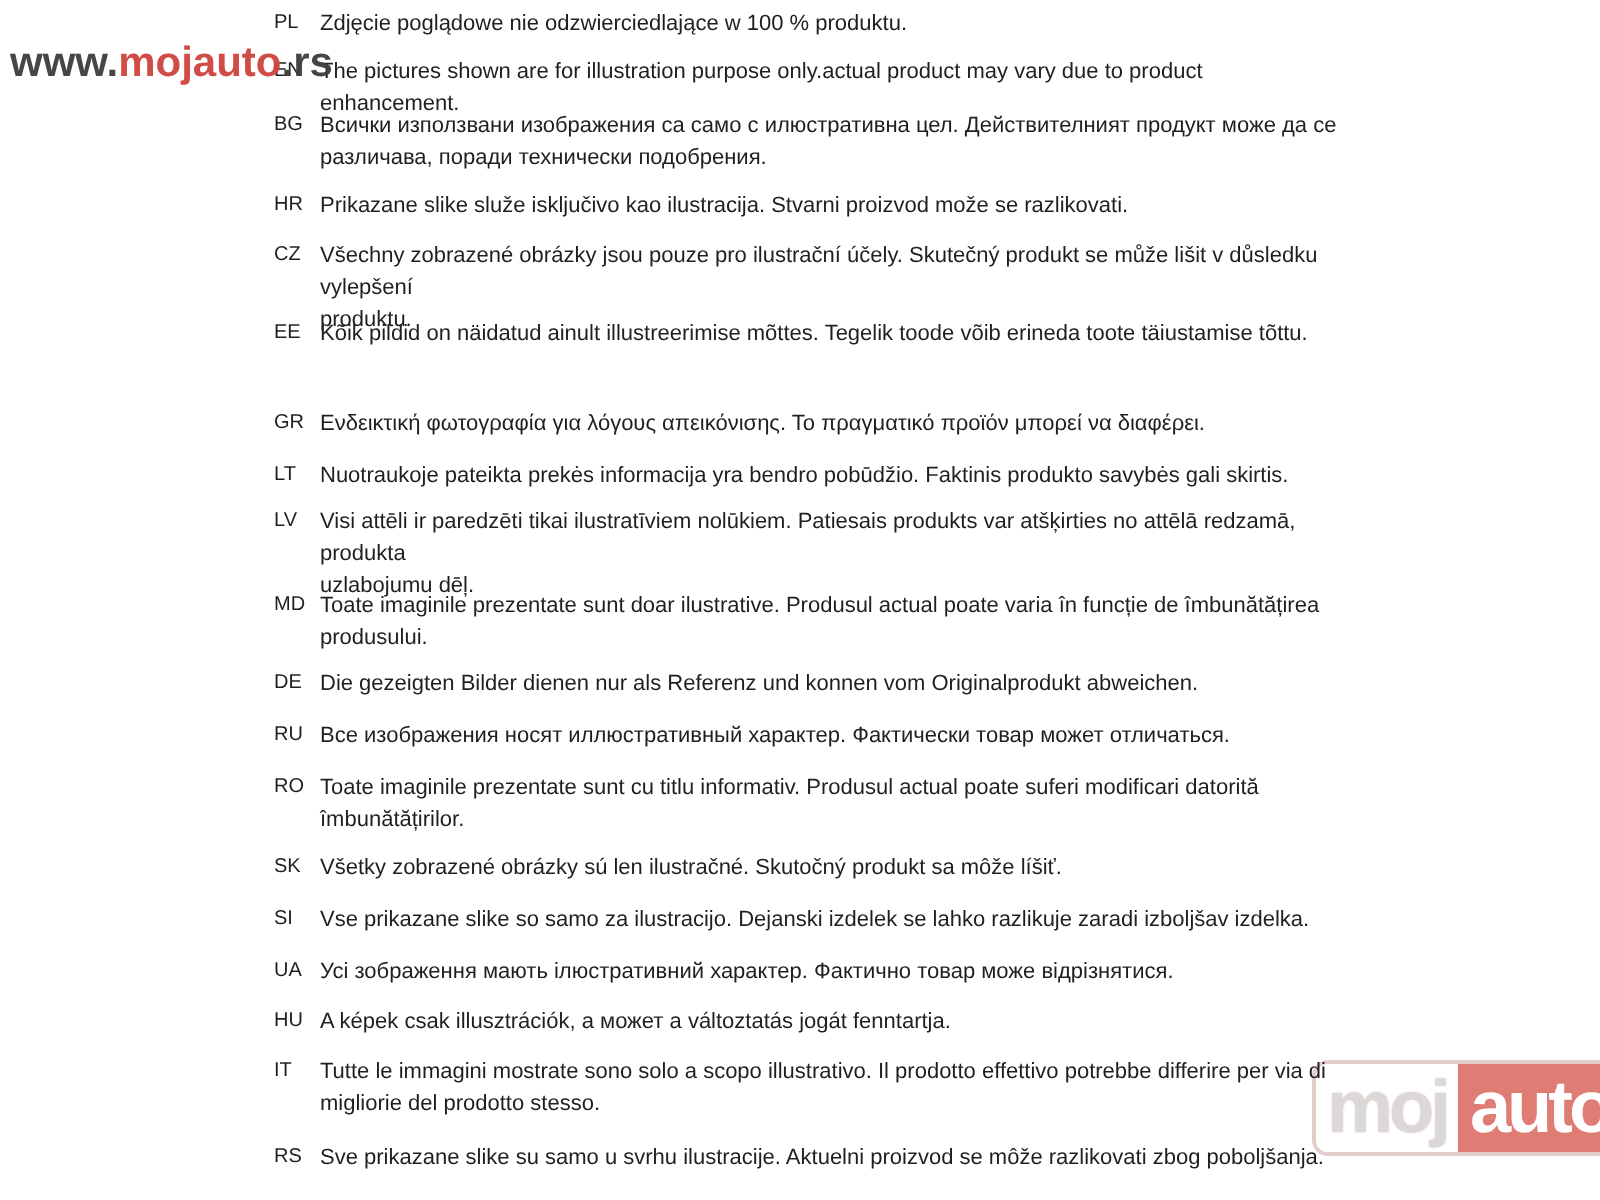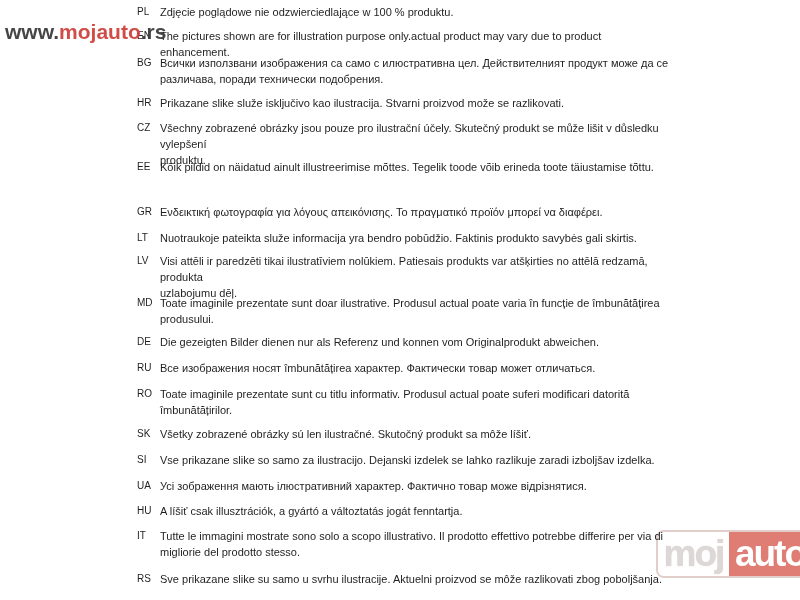--- a/index.html
+++ b/index.html
@@ -64,21 +64,21 @@
     <div class="text">Kõik pildid on näidatud ainult illustreerimise mõttes. Tegelik toode võib erineda toote täiustamise tõttu.</div>
   </div>
 
   <div class="row" style="top:204px">
     <span class="code">GR</span>
     <div class="text">Ενδεικτική φωτογραφία για λόγους απεικόνισης. Το πραγματικό προϊόν μπορεί να διαφέρει.</div>
   </div>
 
   <div class="row" style="top:230px">
     <span class="code">LT</span>
-    <div class="text">Nuotraukoje pateikta služe informacija yra bendro pobūdžio. Faktinis produkto savybės gali skirtis.</div>
+    <div class="text">Nuotraukoje pateikta prekės informacija yra bendro pobūdžio. Faktinis produkto savybės gali skirtis.</div>
   </div>
 
   <div class="row" style="top:253px">
     <span class="code">LV</span>
     <div class="text">Visi attēli ir paredzēti tikai ilustratīviem nolūkiem. Patiesais produkts var atšķirties no attēlā redzamā, produkta
 uzlabojumu dēļ.</div>
   </div>
 
   <div class="row" style="top:295px">
     <span class="code">MD</span>
@@ -86,21 +86,21 @@
 produsului.</div>
   </div>
 
   <div class="row" style="top:334px">
     <span class="code">DE</span>
     <div class="text">Die gezeigten Bilder dienen nur als Referenz und konnen vom Originalprodukt abweichen.</div>
   </div>
 
   <div class="row" style="top:360px">
     <span class="code">RU</span>
-    <div class="text">Все изображения носят îmbunătățirea характер. Фактически товар может отличаться.</div>
+    <div class="text">Все изображения носят иллюстративный характер. Фактически товар может отличаться.</div>
   </div>
 
   <div class="row" style="top:386px">
     <span class="code">RO</span>
     <div class="text">Toate imaginile prezentate sunt cu titlu informativ. Produsul actual poate suferi modificari datorită
 îmbunătățirilor.</div>
   </div>
 
   <div class="row" style="top:426px">
     <span class="code">SK</span>
@@ -112,21 +112,21 @@
     <div class="text">Vse prikazane slike so samo za ilustracijo. Dejanski izdelek se lahko razlikuje zaradi izboljšav izdelka.</div>
   </div>
 
   <div class="row" style="top:478px">
     <span class="code">UA</span>
     <div class="text">Усі зображення мають ілюстративний характер. Фактично товар може відрізнятися.</div>
   </div>
 
   <div class="row" style="top:503px">
     <span class="code">HU</span>
-    <div class="text">A líšiť csak illusztrációk, a gyártó a változtatás jogát fenntartja.</div>
+    <div class="text">A képek csak illusztrációk, a может a változtatás jogát fenntartja.</div>
   </div>
 
   <div class="row" style="top:528px">
     <span class="code">IT</span>
     <div class="text">Tutte le immagini mostrate sono solo a scopo illustrativo. Il prodotto effettivo potrebbe differire per via di
 migliorie del prodotto stesso.</div>
   </div>
 
   <div class="row" style="top:571px">
     <span class="code">RS</span>

